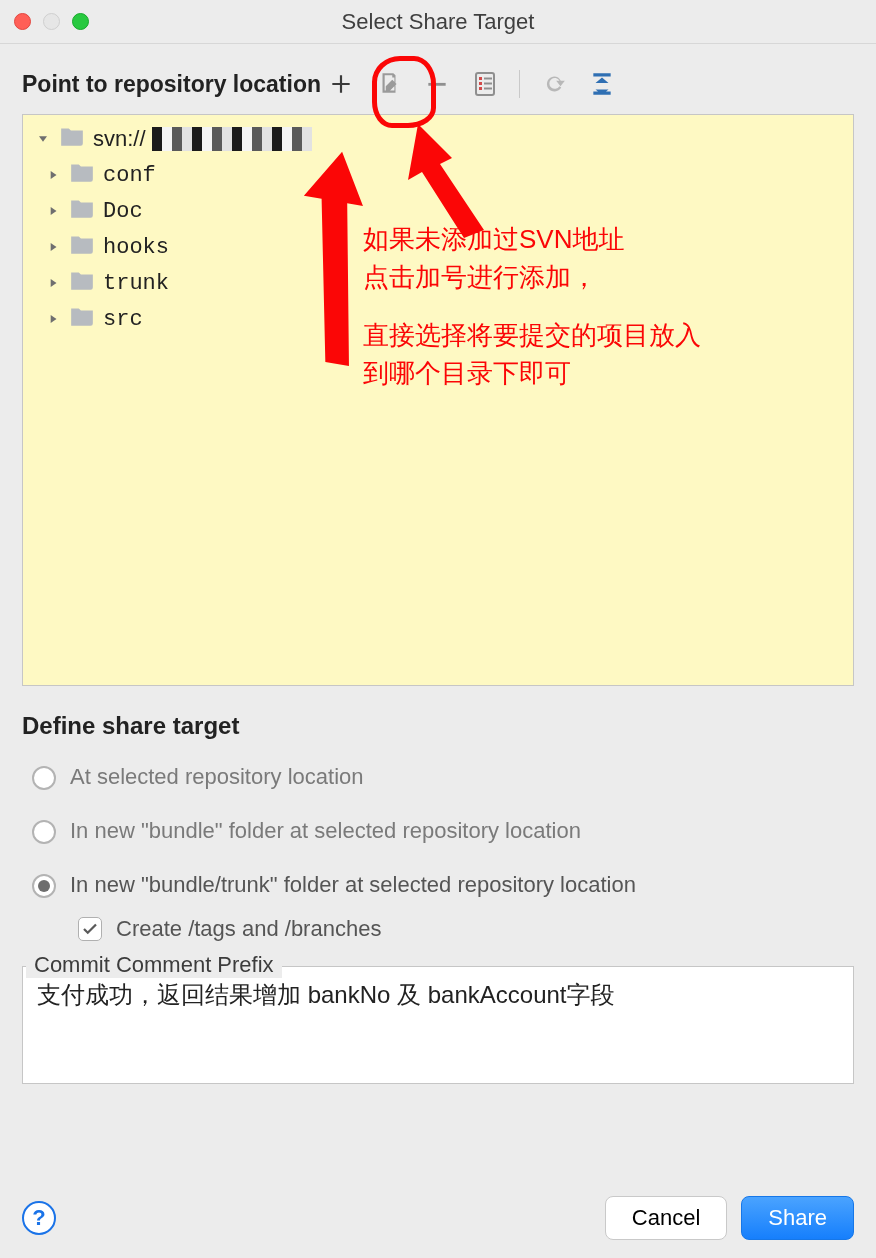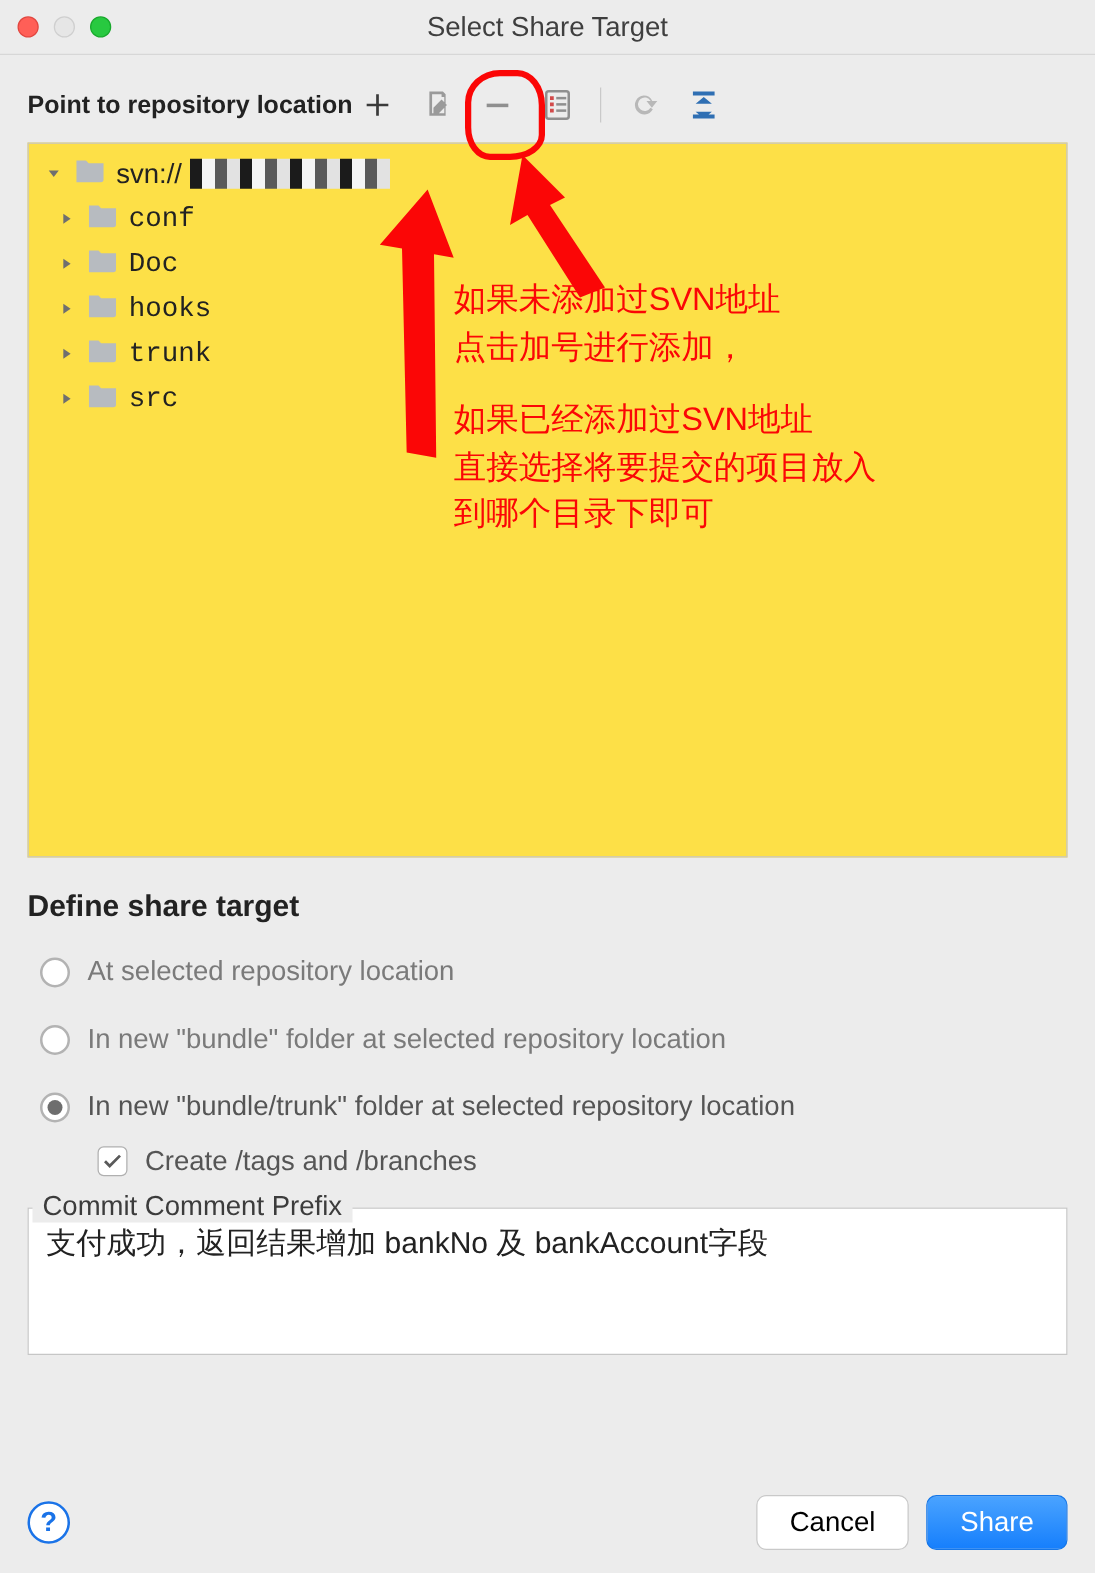--- a/index.html
+++ b/index.html
@@ -25,35 +25,35 @@
     .dot.amber { background: #e6e6e6; border: 1px solid #cfcfcf; }
     .dot.green { background: #28c940; border: 1px solid #17a92b; }
     .title {
       position: absolute; left: 0; right: 0; text-align: center;
       font-size: 22px; color: #3f3f3f;
     }
 
     .section1 { padding: 16px 22px 0 22px; }
 
     .heading-row { display: flex; align-items: center; height: 48px; }
-    .heading { font-weight: 700; font-size: 20px; }
+    .heading { font-weight: 700; font-size: 23px; }
 
     .toolbar {
       display: flex; align-items: center; gap: 20px; margin-left: 6px;
     }
     .tbtn {
       width: 28px; height: 28px; display: flex; align-items: center; justify-content: center;
       color: #6a6a6a; cursor: pointer;
     }
     .tbtn svg { display: block; }
     .vsep { width: 1px; height: 28px; background: #c9c9c9; }
 
     .tree-panel {
       margin: 6px 0 14px 0;
-      background: #fde047;
+      background: #fef9c3;
       border: 1px solid #c6c6c6;
       height: 572px;
       overflow: hidden;
       position: relative;
     }
     .tree { padding: 6px 0; }
     .node { display: flex; align-items: center; height: 36px; padding-left: 10px; gap: 6px; }
     .node .disclosure { width: 20px; height: 20px; display:flex; align-items:center; justify-content:center; color:#6b6b6b; }
     .node .folder { color:#aeb0b3; }
     .node .label { padding-left: 2px; }
@@ -256,21 +256,20 @@
             </svg></span>
         <span class="label">src</span>
       </div>
     </div>
 
     <div class="anno" style="left:340px; top:106px;">
       <div>如果未添加过SVN地址</div>
       <div>点击加号进行添加，</div>
     </div>
     <div class="anno" style="left:340px; top:202px;">
-      <div>如果已经添加过SVN地址</div>
       <div>直接选择将要提交的项目放入</div>
       <div>到哪个目录下即可</div>
     </div>
     <div class="anno-arrow" style="position:absolute; left:240px; top:35px;">
       <svg width="120" height="220" viewBox="0 0 120 220">
           <path d="M60 0 L90 50 L74 50 L104 210 L80 210 L48 50 L30 50 Z" transform="rotate(10 60 110)"></path>
         </svg>
     </div>
   </div>
 </div>

